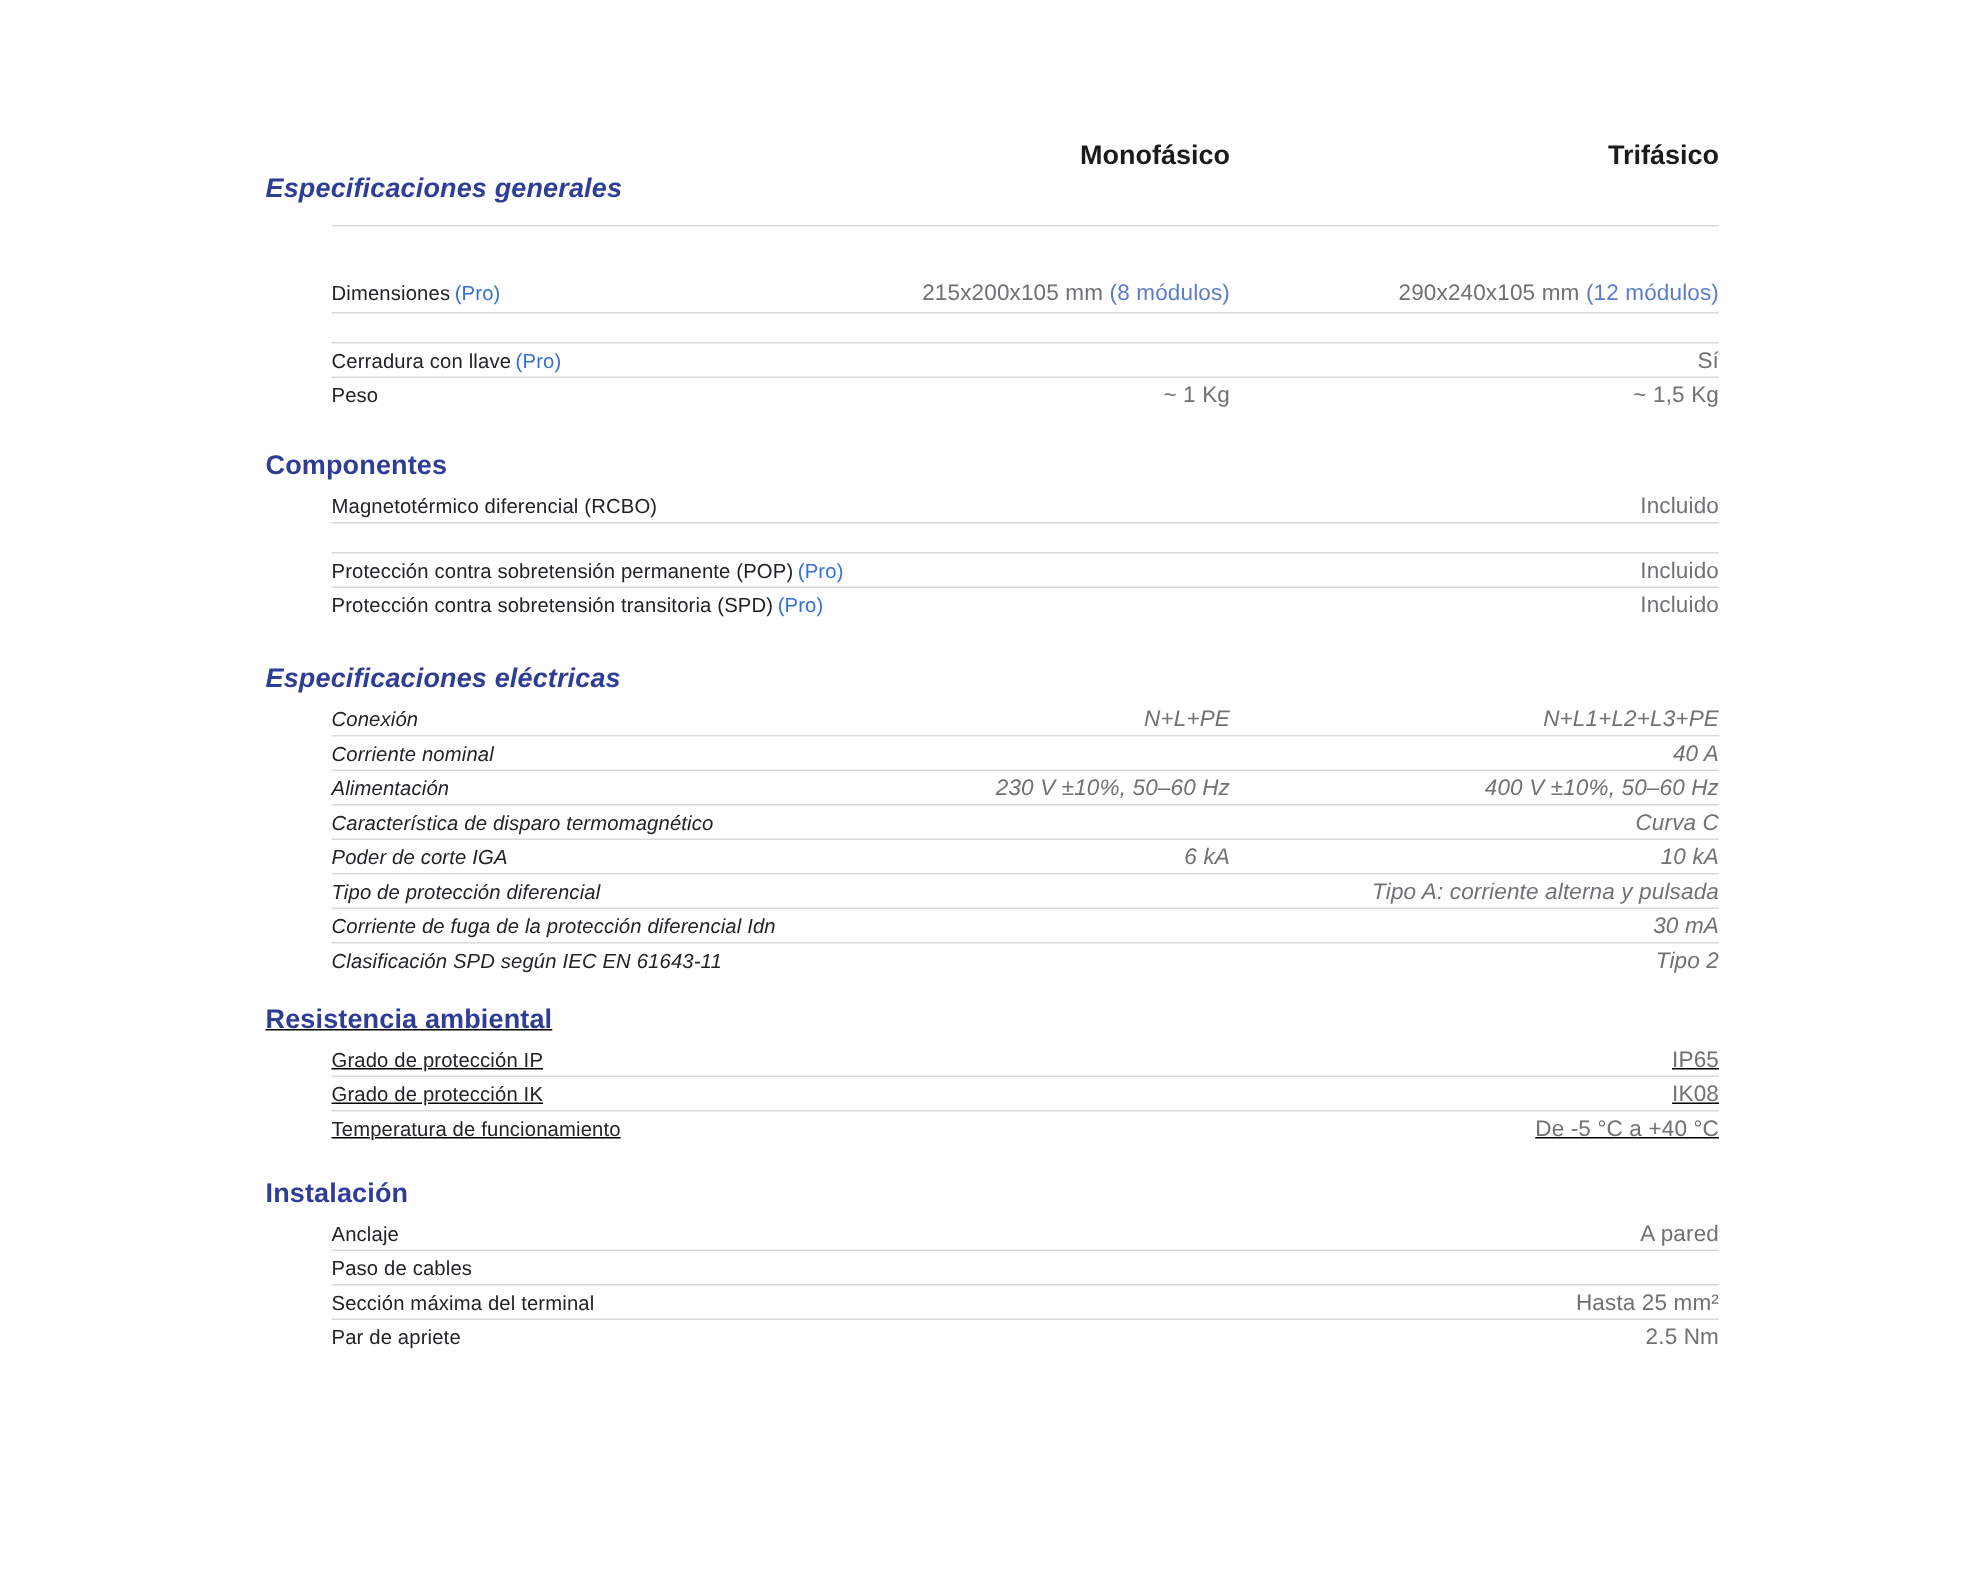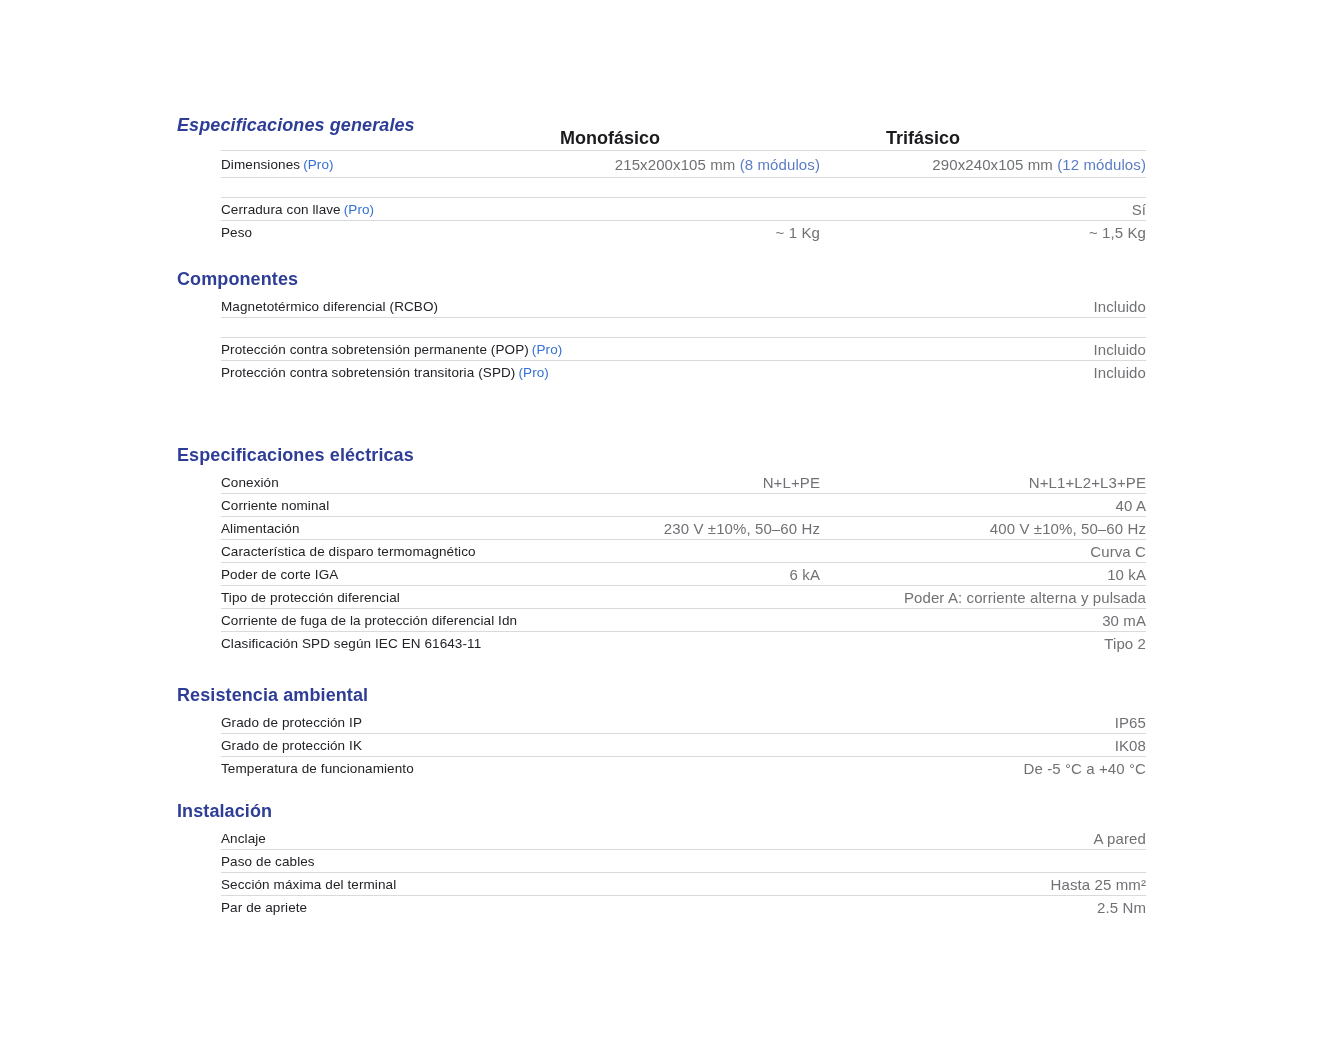--- a/index.html
+++ b/index.html
@@ -16,40 +16,40 @@
   body{
     width:1318px;height:1056px;background:#ffffff;overflow:hidden;
     font-family:"Liberation Sans",sans-serif;
     -webkit-font-smoothing:antialiased;
   }
   .content{padding:92px 0 0 177px;width:1141px;}
   .hdr-row{
     display:grid;grid-template-columns:339px 260px 66px 260px;
     margin-left:44px;height:22px;align-items:center;
   }
-  .hdr{font-size:18px;font-weight:700;color:var(--column-header);text-align:left;margin-top:36px;}
+  .hdr{font-size:18px;font-weight:700;color:var(--column-header);text-align:right;}
   .hdr-mono{grid-column:2;}
   .hdr-tri{grid-column:4;}
   h2{
     font-size:18px;font-weight:700;color:var(--section-heading);
     margin:0 0 5px 0;line-height:22px;letter-spacing:.1px;
   }
   .sec-1 h2{margin-bottom:0;font-style:italic;}
   .sec-2{margin-top:24px;}
-  .sec-3{margin-top:60px;}
-  .sec-4{margin-top:29px;}
+  .sec-3{margin-top:26px;font-style:italic;}
+  .sec-4{margin-top:16px;text-decoration:underline;}
   .sec-5{margin-top:20px;}
   .tbl{margin-left:44px;width:925px;}
   .tbl.top-border{margin-top:14px;border-top:1px solid var(--rule);}
   .row{
     display:grid;grid-template-columns:339px 260px 66px 260px;
     align-items:center;min-height:23px;
   }
   .row.bordered{border-bottom:1px solid var(--rule);}
-  .row.row-tall{min-height:27px;}
+  .row.row-tall{min-height:27px;margin-top:31px;}
   .row.row-empty{min-height:20px;}
   .label-cell{grid-column:1;font-size:13.5px;color:var(--row-label);letter-spacing:.1px;white-space:nowrap;}
   .pro{color:var(--pro-link);margin-left:3px;}
   .val{font-size:15px;color:var(--value-text);text-align:right;white-space:nowrap;letter-spacing:.1px;}
   .val-mono{grid-column:2;}
   .val-tri{grid-column:4;}
   .val-shared{grid-column:2 / 5;}
   .note{color:var(--value-note);}
 </style>
 </head>
@@ -123,21 +123,21 @@
         <div class="label-cell"><span>Característica de disparo termomagnético</span></div>
         <div class="val val-shared">Curva C</div>
       </div>
       <div class="row bordered">
         <div class="label-cell"><span>Poder de corte IGA</span></div>
         <div class="val val-mono">6 kA</div>
         <div class="val val-tri">10 kA</div>
       </div>
       <div class="row bordered">
         <div class="label-cell"><span>Tipo de protección diferencial</span></div>
-        <div class="val val-shared">Poder A: corriente alterna y pulsada</div>
+        <div class="val val-shared">Tipo A: corriente alterna y pulsada</div>
       </div>
       <div class="row bordered">
         <div class="label-cell"><span>Corriente de fuga de la protección diferencial Idn</span></div>
         <div class="val val-shared">30 mA</div>
       </div>
       <div class="row">
         <div class="label-cell"><span>Clasificación SPD según IEC EN 61643-11</span></div>
         <div class="val val-shared">Tipo 2</div>
       </div>
     </div>

